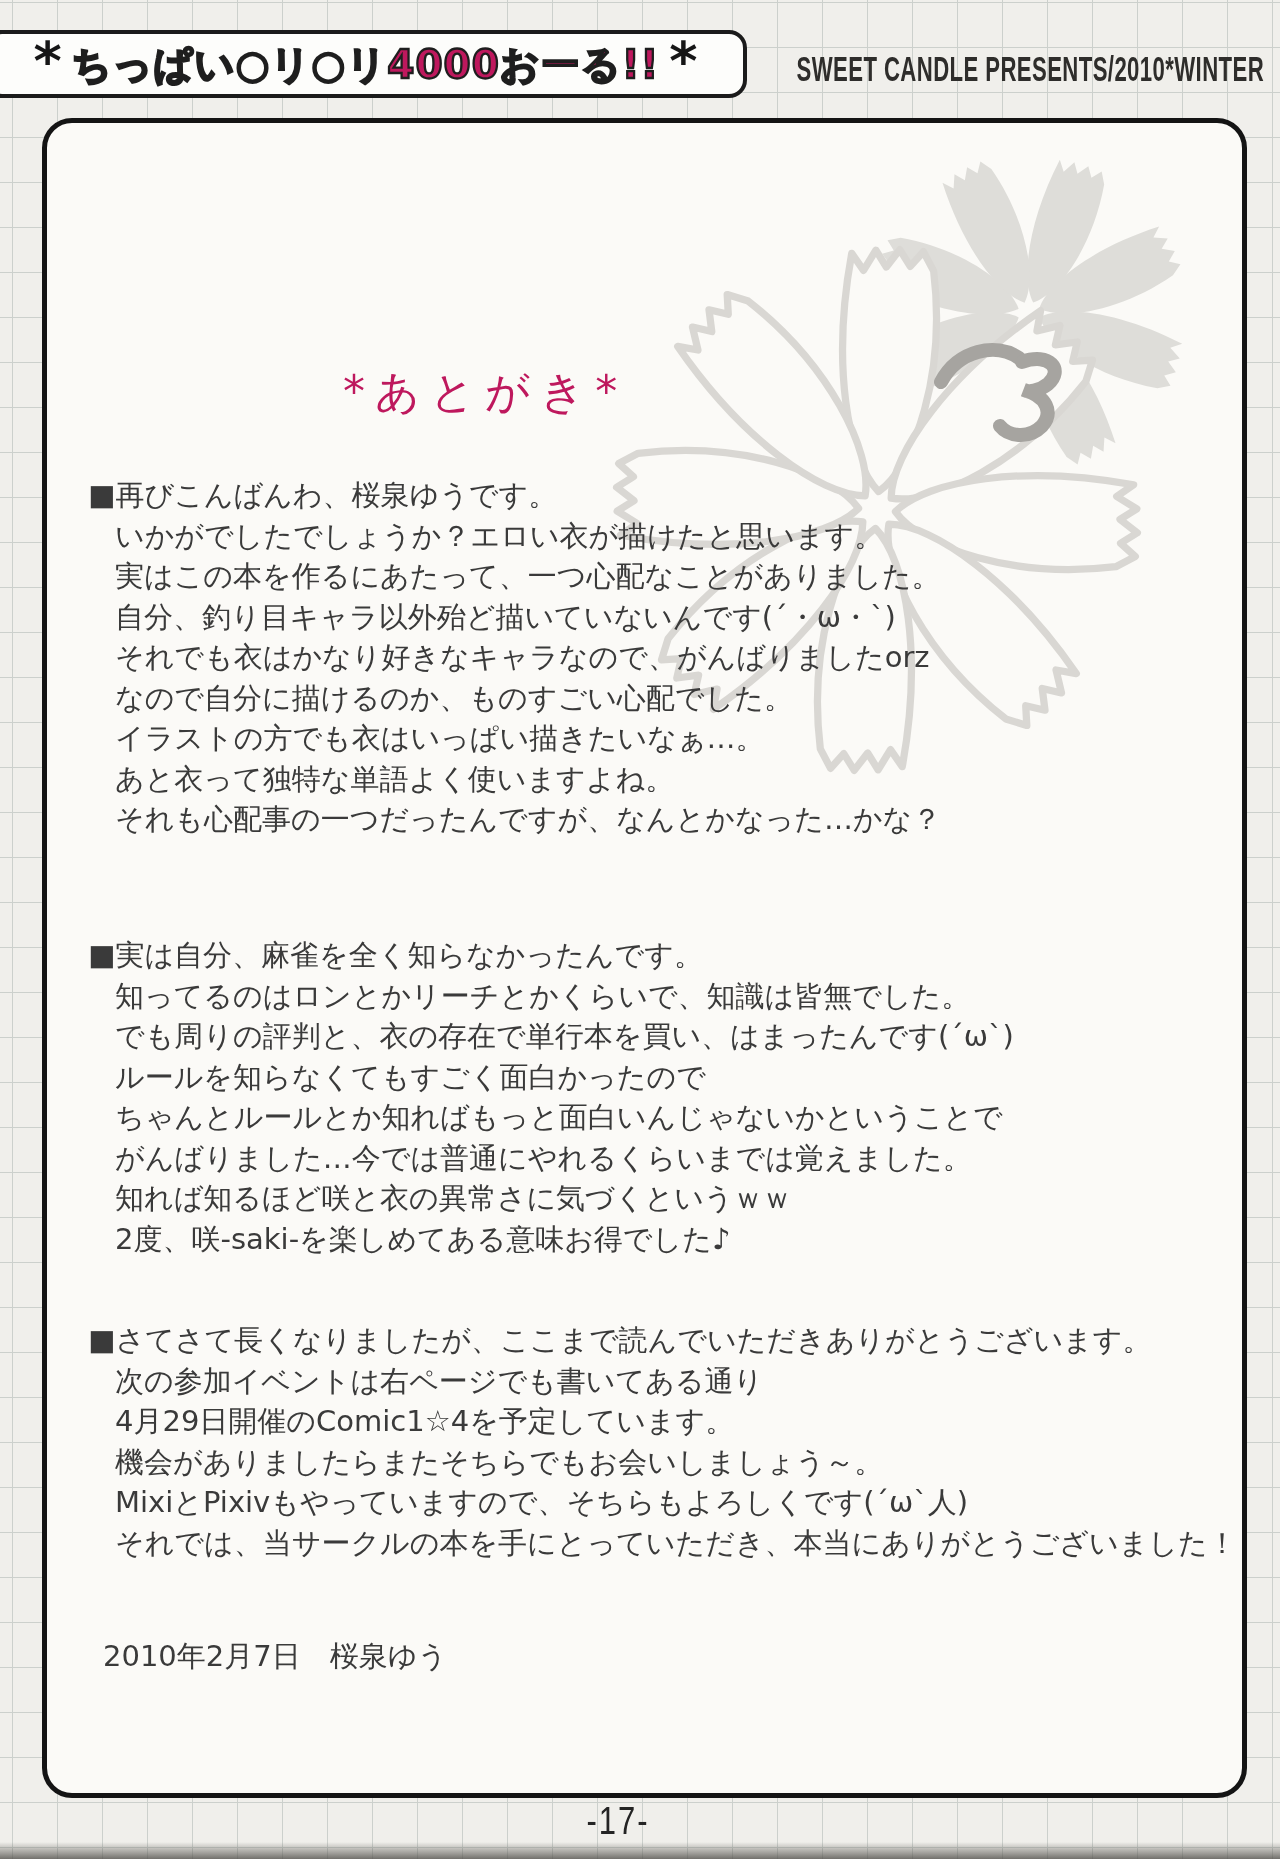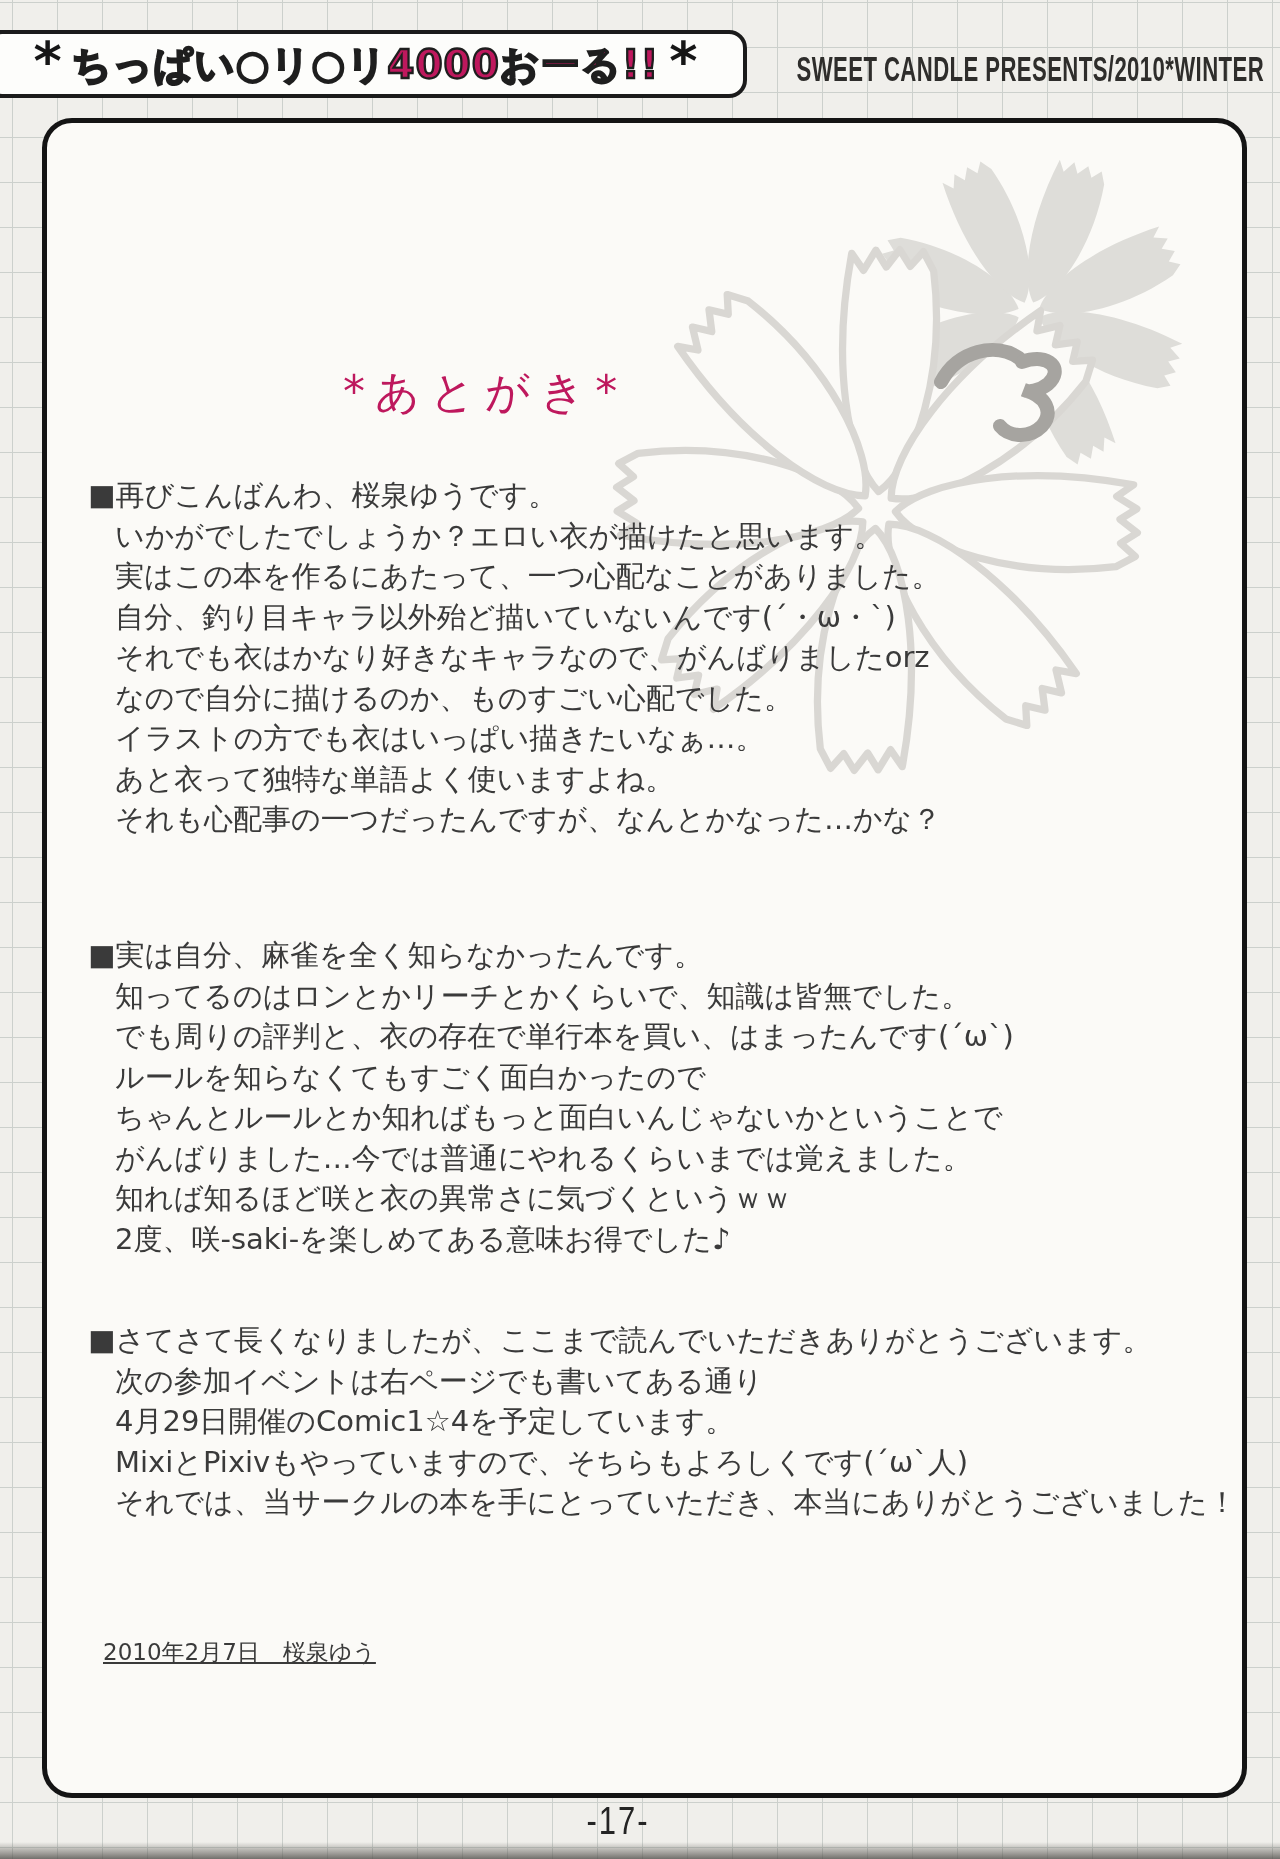--- a/index.html
+++ b/index.html
@@ -41,21 +41,21 @@
   .flowers{position:absolute;left:513px;top:27px;}
   .title{
     position:absolute;left:296px;top:240px;font-size:44px;color:#be185d;
     letter-spacing:10px;white-space:nowrap;
   }
   .para{position:absolute;left:41px;font-size:29px;line-height:40.5px;white-space:nowrap;}
   .para .cont{padding-left:27px;}
   .p1{top:352px;}
   .p2{top:812px;}
   .p3{top:1149px;margin-top:48px;}
-  .sig{position:absolute;left:56px;top:1514px;font-size:23px;white-space:nowrap;text-decoration:underline;}
+  .sig{position:absolute;left:56px;top:1514px;font-size:29px;white-space:nowrap;}
   .pagenum{
     position:absolute;left:0;top:1799px;width:1236px;text-align:center;
     font-family:"Liberation Sans",sans-serif;font-size:31px;color:#242424;
     letter-spacing:2px;transform:scaleY(1.25);transform-origin:center top;z-index:2;
   }
   .scan-shadow{
     position:absolute;left:0;right:0;bottom:0;height:17px;z-index:4;
     background:linear-gradient(to bottom, rgba(110,108,102,0), rgba(95,93,88,.55) 65%, rgba(78,76,72,.78));
   }
 </style>
@@ -129,20 +129,21 @@
       <div class="line cont">ちゃんとルールとか知ればもっと面白いんじゃないかということで</div>
       <div class="line cont">がんばりました…今では普通にやれるくらいまでは覚えました。</div>
       <div class="line cont">知れば知るほど咲と衣の異常さに気づくというｗｗ</div>
       <div class="line cont">2度、咲-saki-を楽しめてある意味お得でした♪</div>
     </div>
 
     <div class="para p3">
       <div class="line">■さてさて長くなりましたが、ここまで読んでいただきありがとうございます。</div>
       <div class="line cont">次の参加イベントは右ページでも書いてある通り</div>
       <div class="line cont">4月29日開催のComic1☆4を予定しています。</div>
+      <div class="line cont">機会がありましたらまたそちらでもお会いしましょう～。</div>
       <div class="line cont">MixiとPixivもやっていますので、そちらもよろしくです(´ω`人)</div>
       <div class="line cont">それでは、当サークルの本を手にとっていただき、本当にありがとうございました！</div>
     </div>
 
     <div class="sig">2010年2月7日　桜泉ゆう</div>
   </div>
 
   <div class="pagenum">-17-</div>
 
   <div class="scan-shadow"></div>

